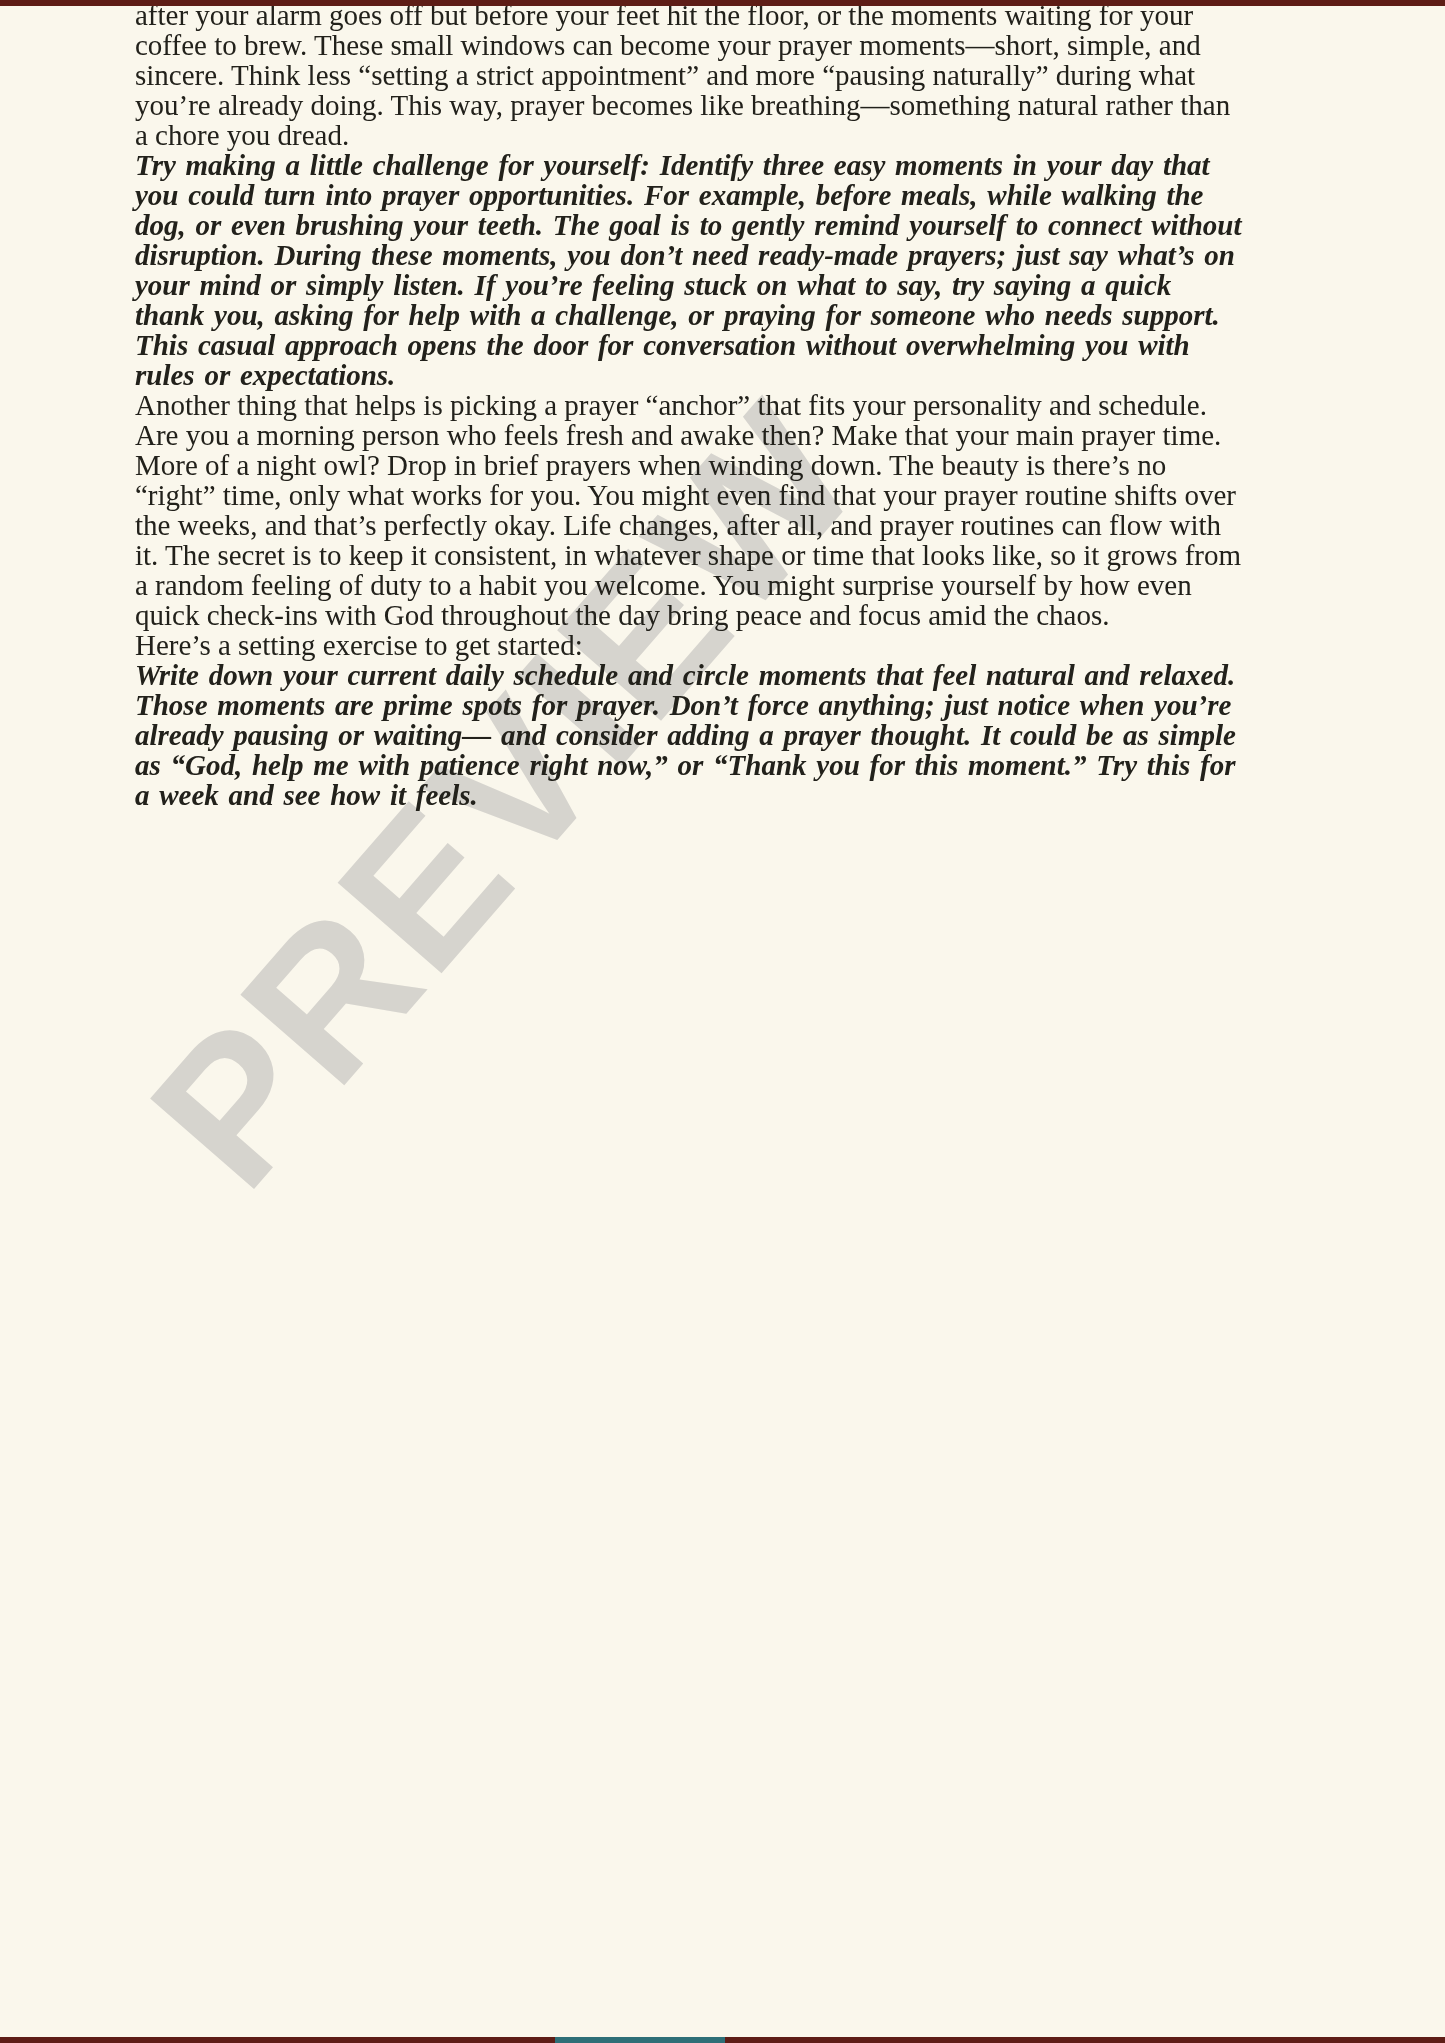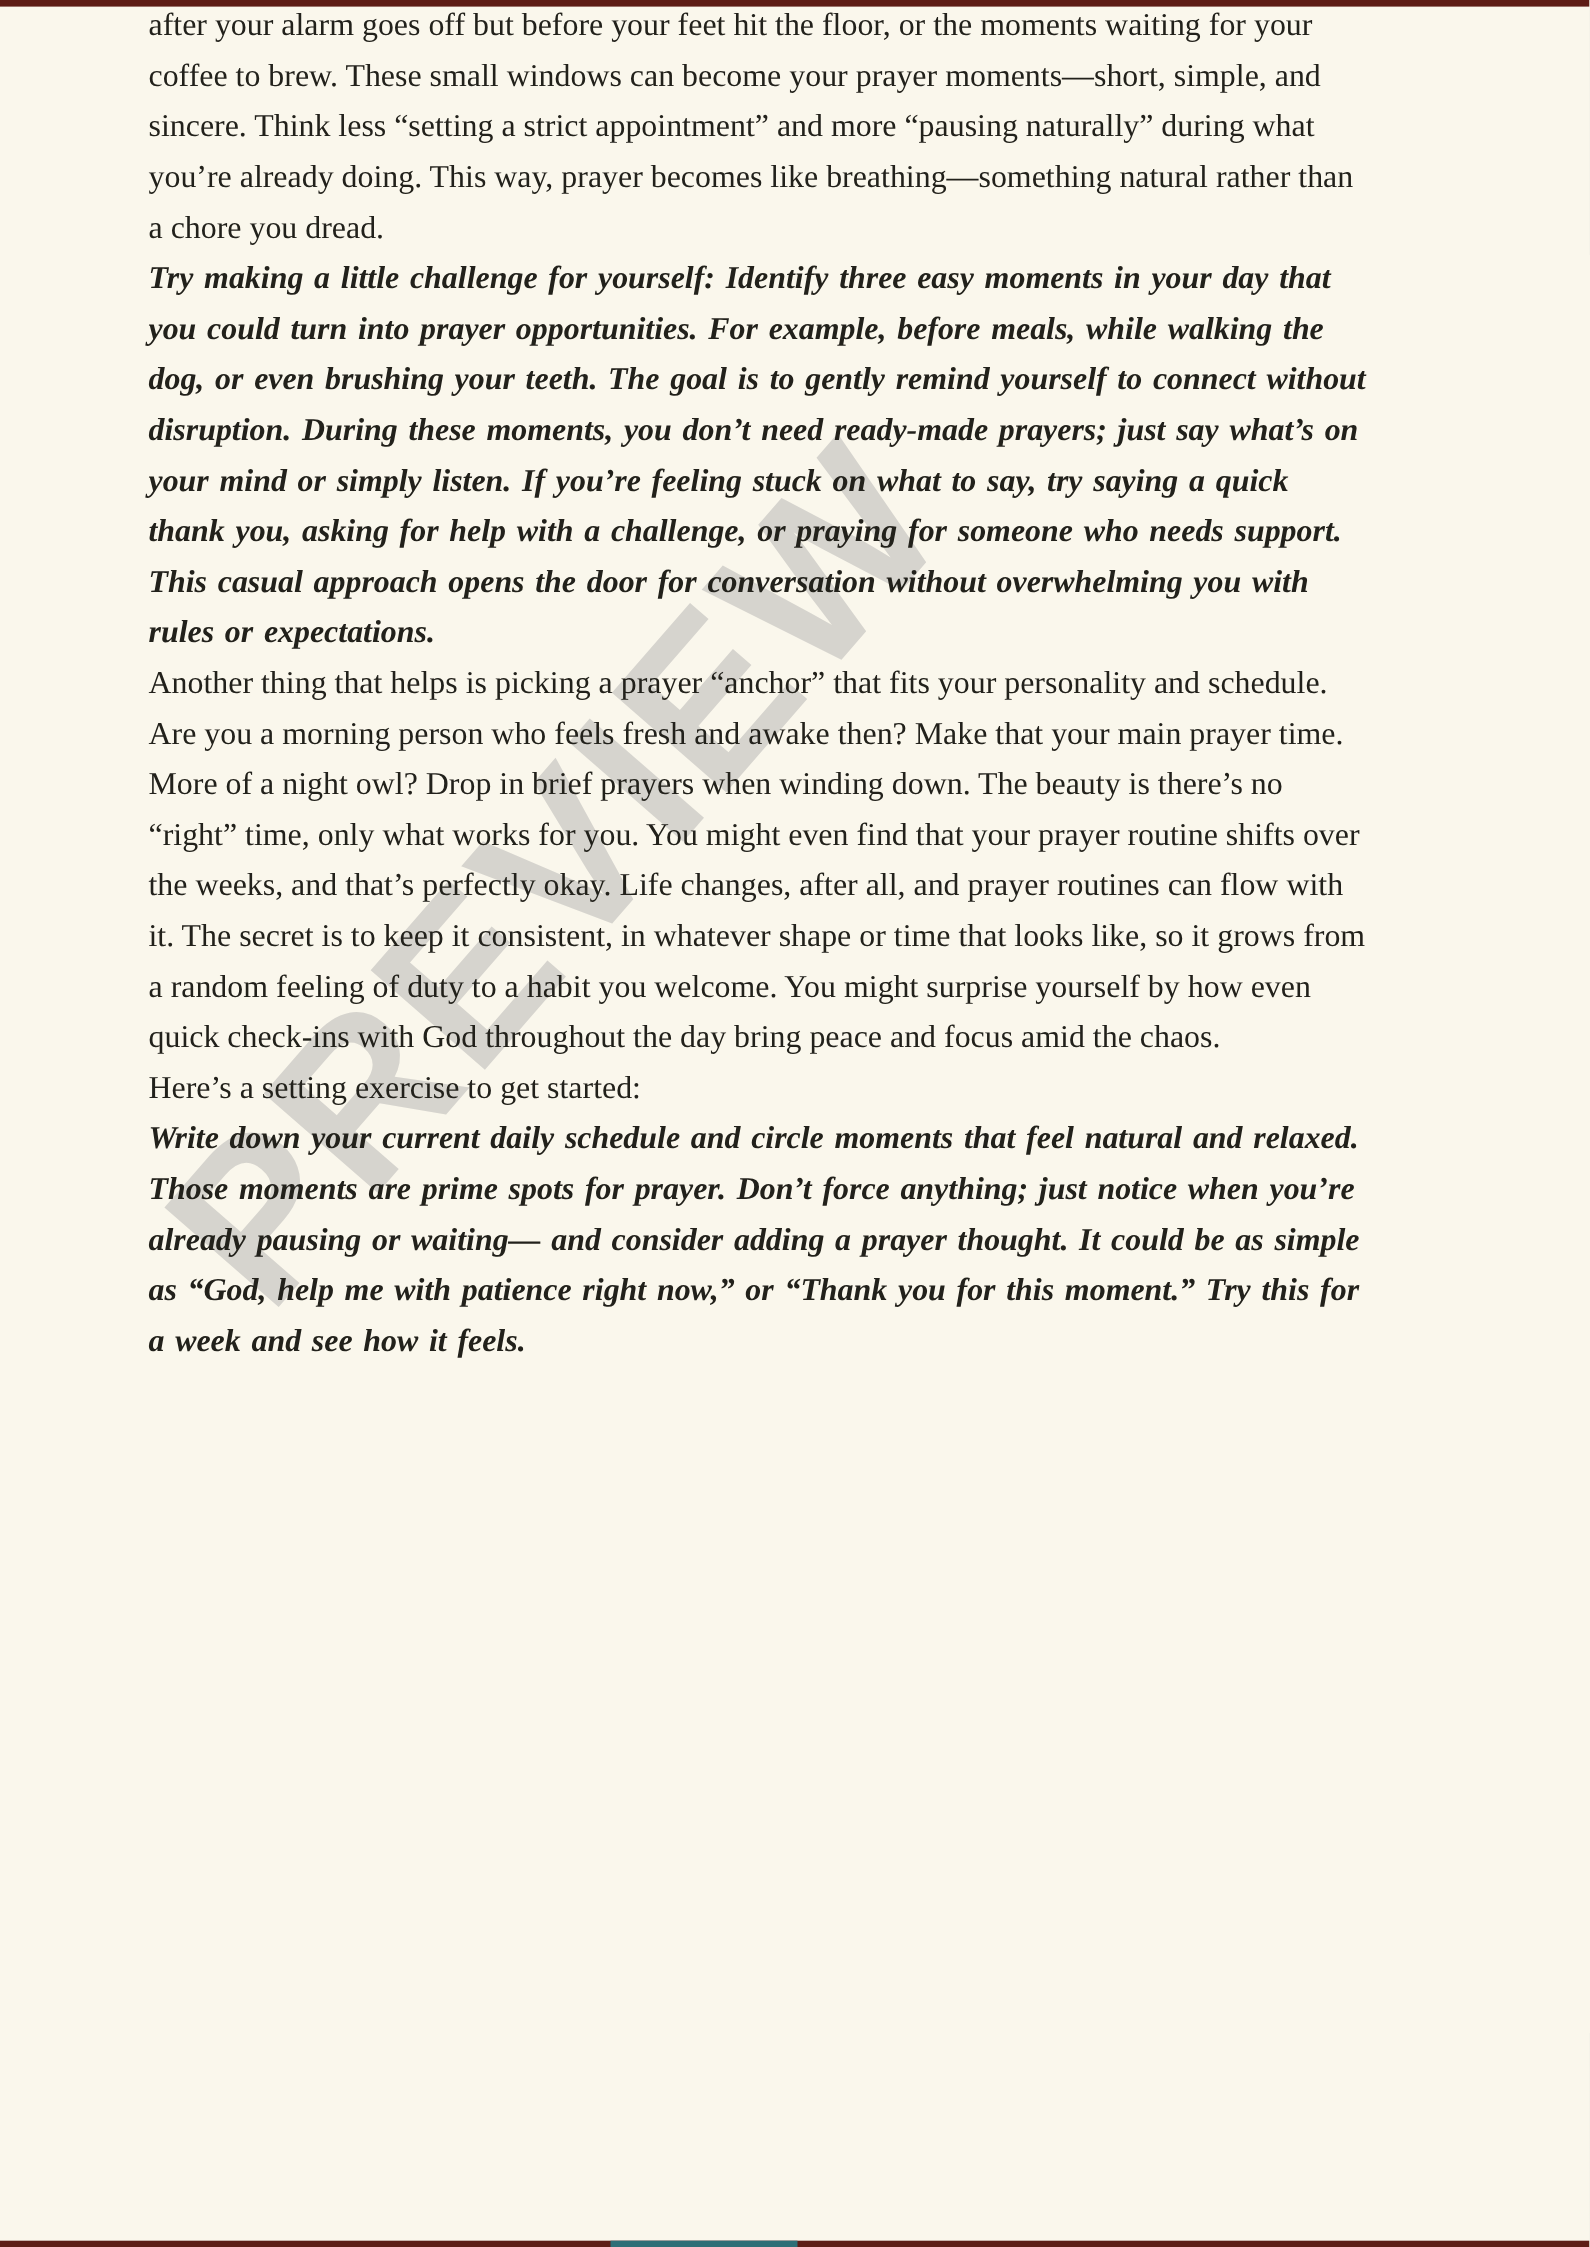--- a/index.html
+++ b/index.html
@@ -52,21 +52,21 @@
     position: absolute;
     left: 135px;
     top: 0;
     width: 1112px;
     z-index: 1;
   }
 
   .content p {
     margin: 0;
     font-size: 29px;
-    line-height: 46px;
+    line-height: 30px;
     text-align: left;
   }
 
   .para-regular { font-weight: normal; font-style: normal; }
 
   .para-bold-italic {
     font-weight: bold;
     font-style: italic;
     word-spacing: 2.5px;
   }

